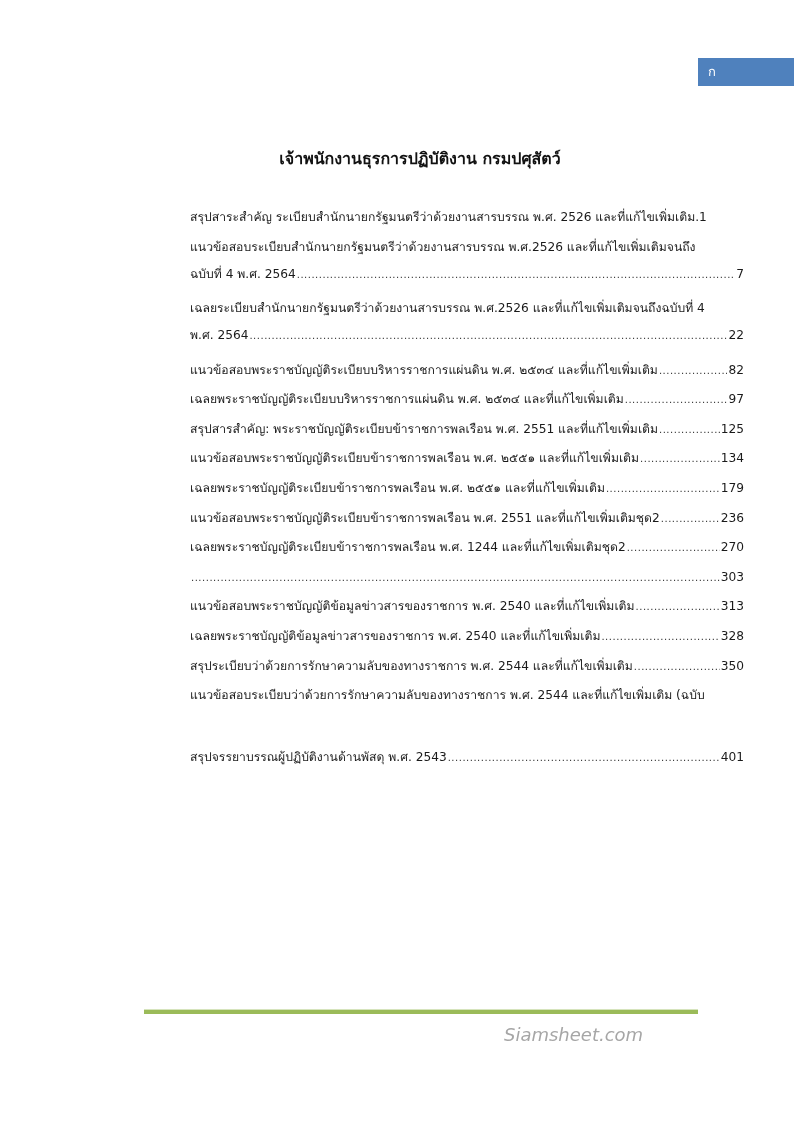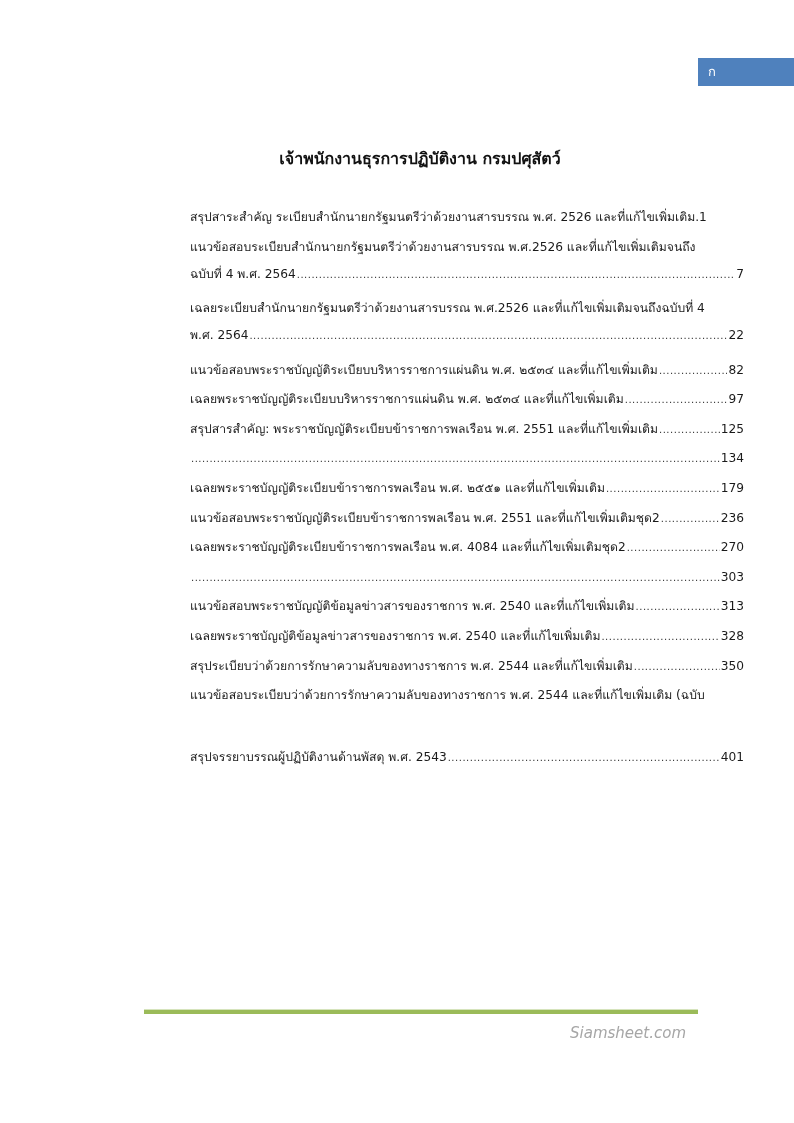--- a/index.html
+++ b/index.html
@@ -87,25 +87,24 @@
       position: absolute;
       left: 144px;
       top: 1009px;
       width: 554px;
       height: 4px;
       background: #9bbb59;
       border-top: 1px solid #d6e4bd;
     }
     .footer-brand {
       position: absolute;
-      left: 488px;
+      left: 504px;
       top: 1024px;
       width: 198px;
-      text-align: right;
-      font-size: 15px;
+      font-size: 18px;
       font-style: italic;
       color: #a6a6a6;
       font-family: "DejaVu Sans", sans-serif;
     }
   </style>
 </head>
 <body>
 
 <div class="page-tab">
   <span>ก</span>
@@ -160,20 +159,21 @@
   <div class="toc-entry single">
     <div class="toc-line">
       <span class="text">สรุปสารสำคัญ: พระราชบัญญัติระเบียบข้าราชการพลเรือน พ.ศ. 2551 และที่แก้ไขเพิ่มเติม</span>
       <span class="leader"></span>
       <span class="page">125</span>
     </div>
   </div>
 
   <div class="toc-entry single">
     <div class="toc-line">
+      <span class="text">แนวข้อสอบพระราชบัญญัติระเบียบข้าราชการพลเรือน พ.ศ. ๒๕๕๑ และที่แก้ไขเพิ่มเติม</span>
       <span class="leader"></span>
       <span class="page">134</span>
     </div>
   </div>
 
   <div class="toc-entry single">
     <div class="toc-line">
       <span class="text">เฉลยพระราชบัญญัติระเบียบข้าราชการพลเรือน พ.ศ. ๒๕๕๑ และที่แก้ไขเพิ่มเติม</span>
       <span class="leader"></span>
       <span class="page">179</span>
@@ -183,21 +183,21 @@
   <div class="toc-entry single">
     <div class="toc-line">
       <span class="text">แนวข้อสอบพระราชบัญญัติระเบียบข้าราชการพลเรือน พ.ศ. 2551  และที่แก้ไขเพิ่มเติมชุด2</span>
       <span class="leader"></span>
       <span class="page">236</span>
     </div>
   </div>
 
   <div class="toc-entry single">
     <div class="toc-line">
-      <span class="text">เฉลยพระราชบัญญัติระเบียบข้าราชการพลเรือน พ.ศ. 4084 และที่แก้ไขเพิ่มเติมชุด2</span>
+      <span class="text">เฉลยพระราชบัญญัติระเบียบข้าราชการพลเรือน พ.ศ. 1244 และที่แก้ไขเพิ่มเติมชุด2</span>
       <span class="leader"></span>
       <span class="page">270</span>
     </div>
   </div>
 
   <div class="toc-entry single">
     <div class="toc-line">
       <span class="leader"></span>
       <span class="page">303</span>
     </div>

